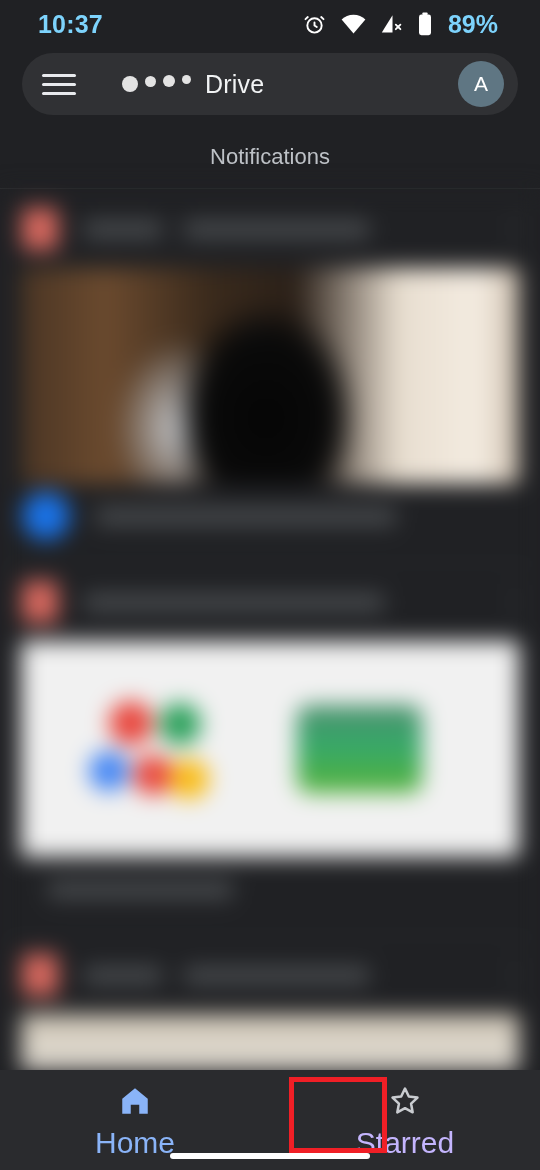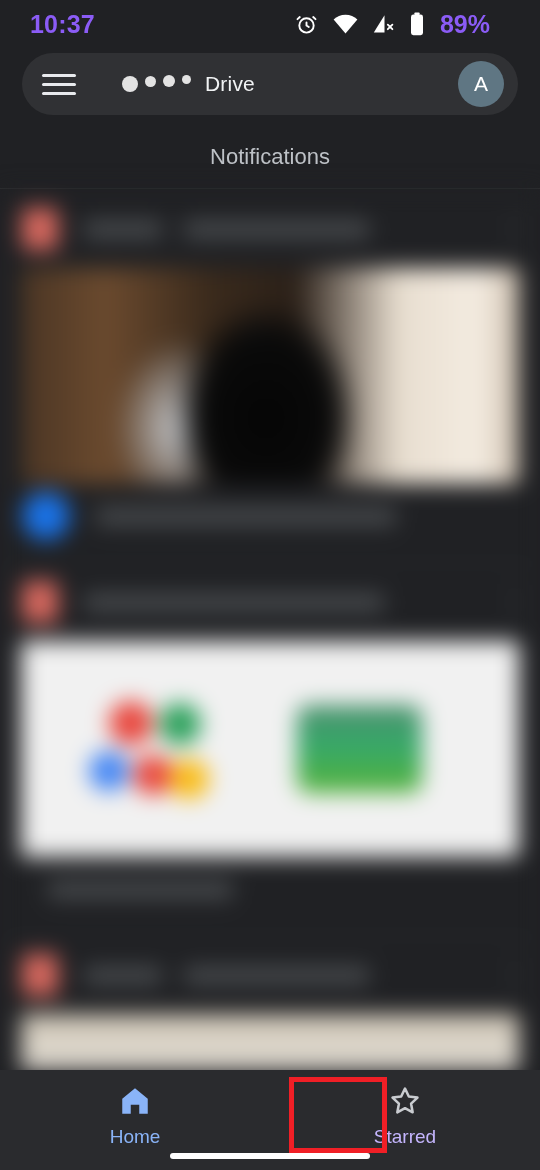--- a/index.html
+++ b/index.html
@@ -11,24 +11,24 @@
   }
   #phone{
     position:relative;
     width:540px; height:1170px;
     background:#202124;
     overflow:hidden;
   }
 
   
   .statusbar{
-    position:absolute; left:8px; top:0; width:504px; height:48px;
+    position:absolute; left:16px; top:0; width:504px; height:48px;
     display:flex; align-items:center; justify-content:space-between;
     padding:0 22px;
-    color:#8b5cf6;
+    color:#7dd3fc;
   }
   .status-time{ font-size:25px; font-weight:600; letter-spacing:.2px; }
   .status-icons{ display:flex; align-items:center; gap:15px; }
   .status-icons svg{ display:block; }
   .battery-pct{ font-size:25px; font-weight:600; margin-left:1px; }
 
   
   .searchbar{
     position:absolute; left:22px; top:53px;
     width:496px; height:62px;
@@ -47,21 +47,21 @@
     margin-left:46px;
     display:flex; align-items:center; gap:7px;
   }
   .dot{ border-radius:50%; background:#e3e3e3; display:block; }
   .d1{ width:16px; height:16px; }
   .d2{ width:11px; height:11px; margin-bottom:5px; }
   .d3{ width:12px; height:12px; margin-bottom:7px; }
   .d4{ width:9px;  height:9px;  margin-bottom:10px; }
   .drive-title{
     margin-left:14px;
-    font-size:21px; color:#f1f3f4; letter-spacing:.2px;
+    font-size:25px; color:#f1f3f4; letter-spacing:.2px;
   }
   .avatar{
     margin-left:auto;
     width:46px; height:46px; border-radius:50%;
     background:#5f7683;
     display:flex; align-items:center; justify-content:center;
     color:#ffffff; font-size:21px;
   }
 
   
@@ -143,21 +143,21 @@
   .bottomnav{
     position:absolute; left:0; bottom:0; width:540px; height:100px;
     background:#2a2b2e;
     display:flex; align-items:flex-start; padding-top:14px;
   }
   .navitem{
     flex:1; display:flex; flex-direction:column; align-items:center; gap:8px;
     cursor:pointer;
   }
   .navitem svg{ display:block; }
-  .navlabel{ font-size:19px; }
+  .navlabel{ font-size:30px; }
   .navitem.active .navlabel{ color:#8ab4f8; }
   .navitem.idle  .navlabel{ color:#c4b5fd; }
 
   .gesturebar{
     position:absolute; bottom:11px; left:50%; transform:translateX(-50%);
     width:200px; height:6px; border-radius:4px; background:#ffffff;
   }
 
   
   .annotation{

